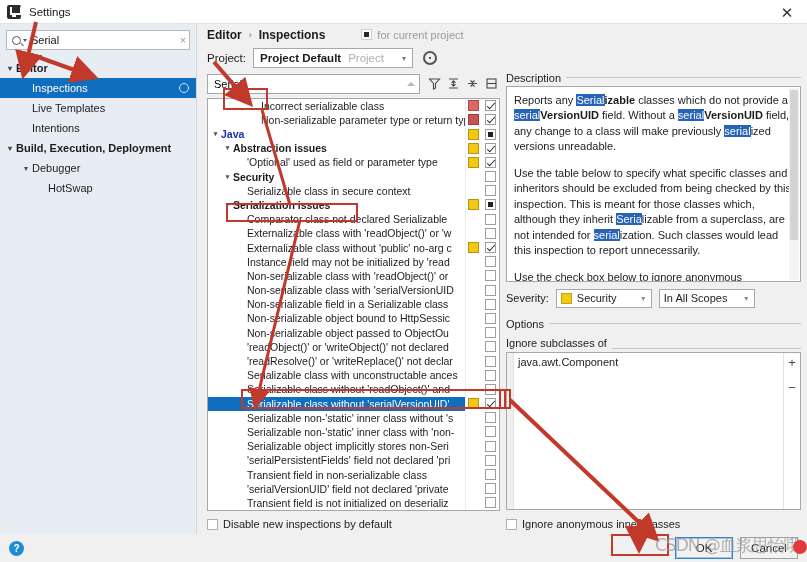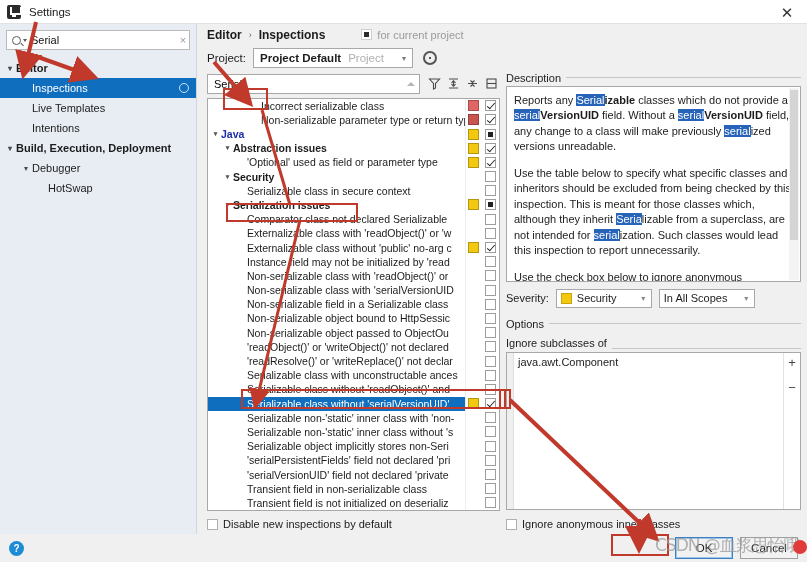--- a/index.html
+++ b/index.html
@@ -441,41 +441,41 @@
               <div class="irow ind2">
                 <span class="ichev"></span>
                 <span class="itxt">Serializable class without 'readObject()' and</span>
               </div>
               <div class="irow ind2 sel">
                 <span class="ichev"></span>
                 <span class="itxt">Serializable class without 'serialVersionUID'</span>
               </div>
               <div class="irow ind2">
                 <span class="ichev"></span>
+                <span class="itxt">Serializable non-'static' inner class without 's</span>
+              </div>
+              <div class="irow ind2">
+                <span class="ichev"></span>
                 <span class="itxt">Serializable non-'static' inner class with 'non-</span>
               </div>
               <div class="irow ind2">
                 <span class="ichev"></span>
-                <span class="itxt">Serializable non-'static' inner class without 's</span>
-              </div>
-              <div class="irow ind2">
-                <span class="ichev"></span>
                 <span class="itxt">Serializable object implicitly stores non-Seri</span>
               </div>
               <div class="irow ind2">
                 <span class="ichev"></span>
                 <span class="itxt">'serialPersistentFields' field not declared 'pri</span>
               </div>
               <div class="irow ind2">
                 <span class="ichev"></span>
+                <span class="itxt">Transient field in non-serializable class</span>
+              </div>
+              <div class="irow ind2">
+                <span class="ichev"></span>
                 <span class="itxt">'serialVersionUID' field not declared 'private</span>
-              </div>
-              <div class="irow ind2">
-                <span class="ichev"></span>
-                <span class="itxt">Transient field in non-serializable class</span>
               </div>
               <div class="irow ind2">
                 <span class="ichev"></span>
                 <span class="itxt">Transient field is not initialized on deserializ</span>
               </div>
             </div>
           <div class="right-gutter" id="insp-gutter">
               <div class="grow">
                 <span class="sev" style="background: rgb(224, 102, 102);"></span>
                 <span class="rowcb checked"></span>

